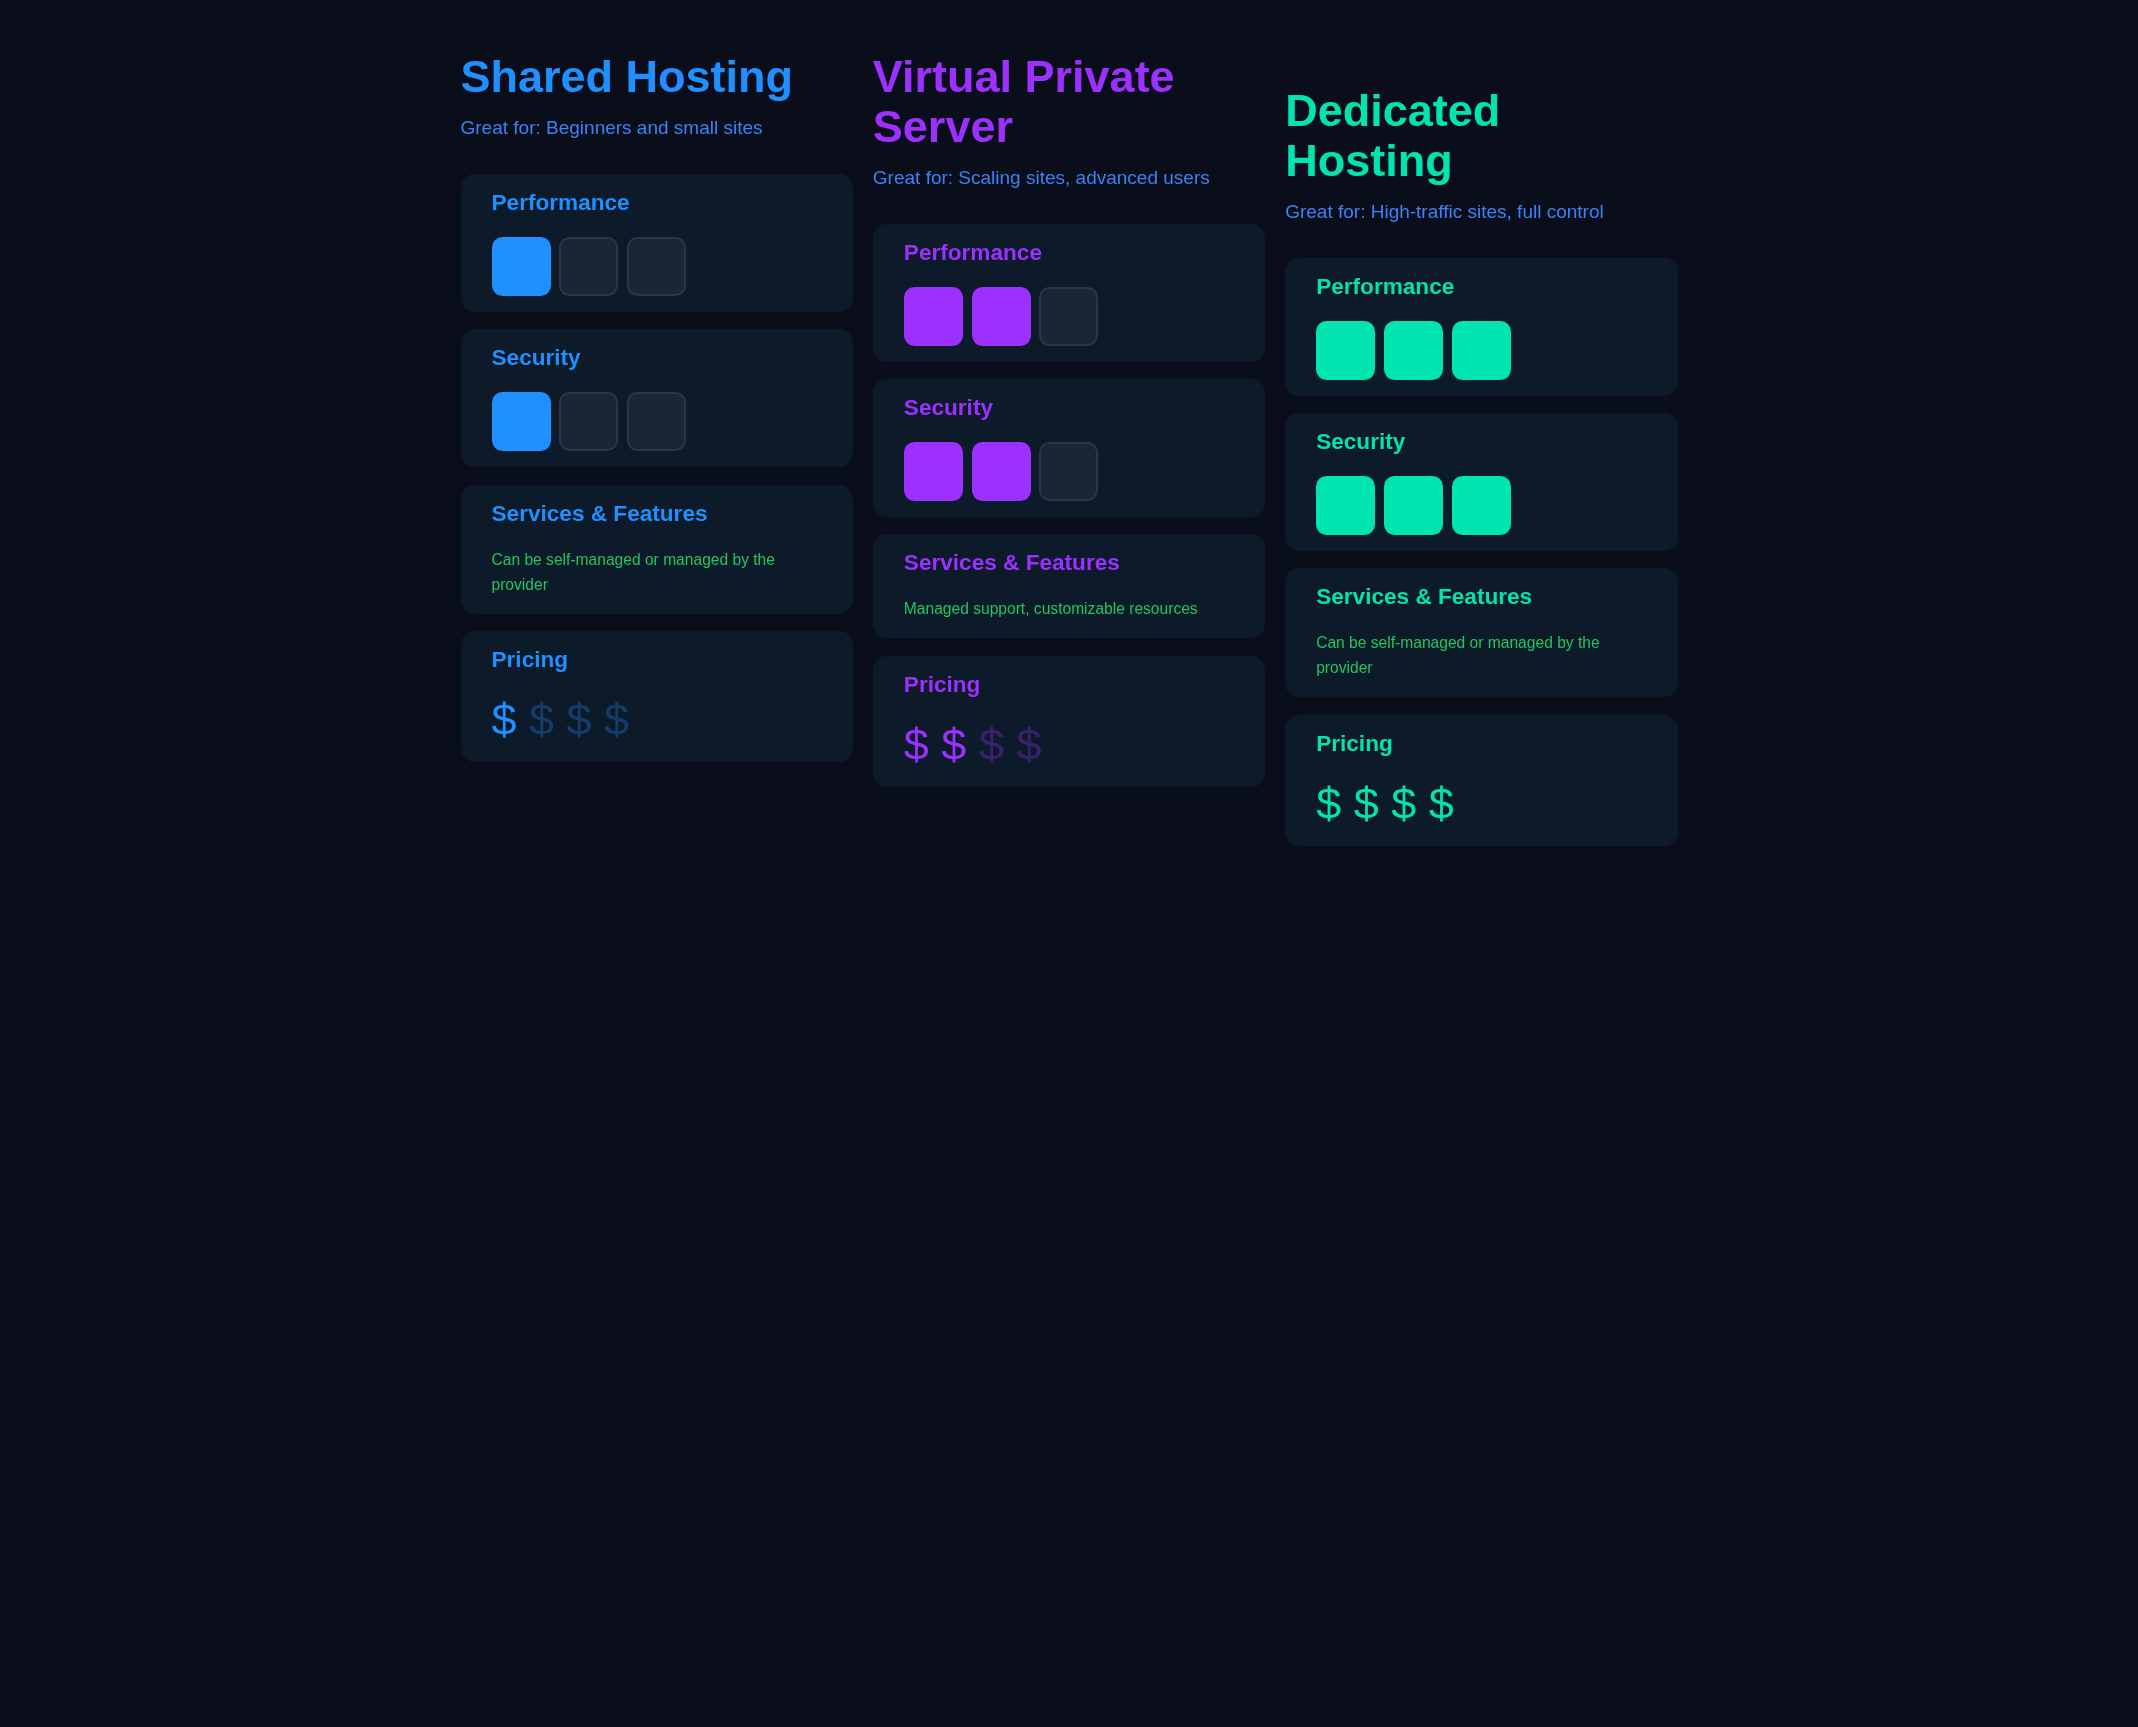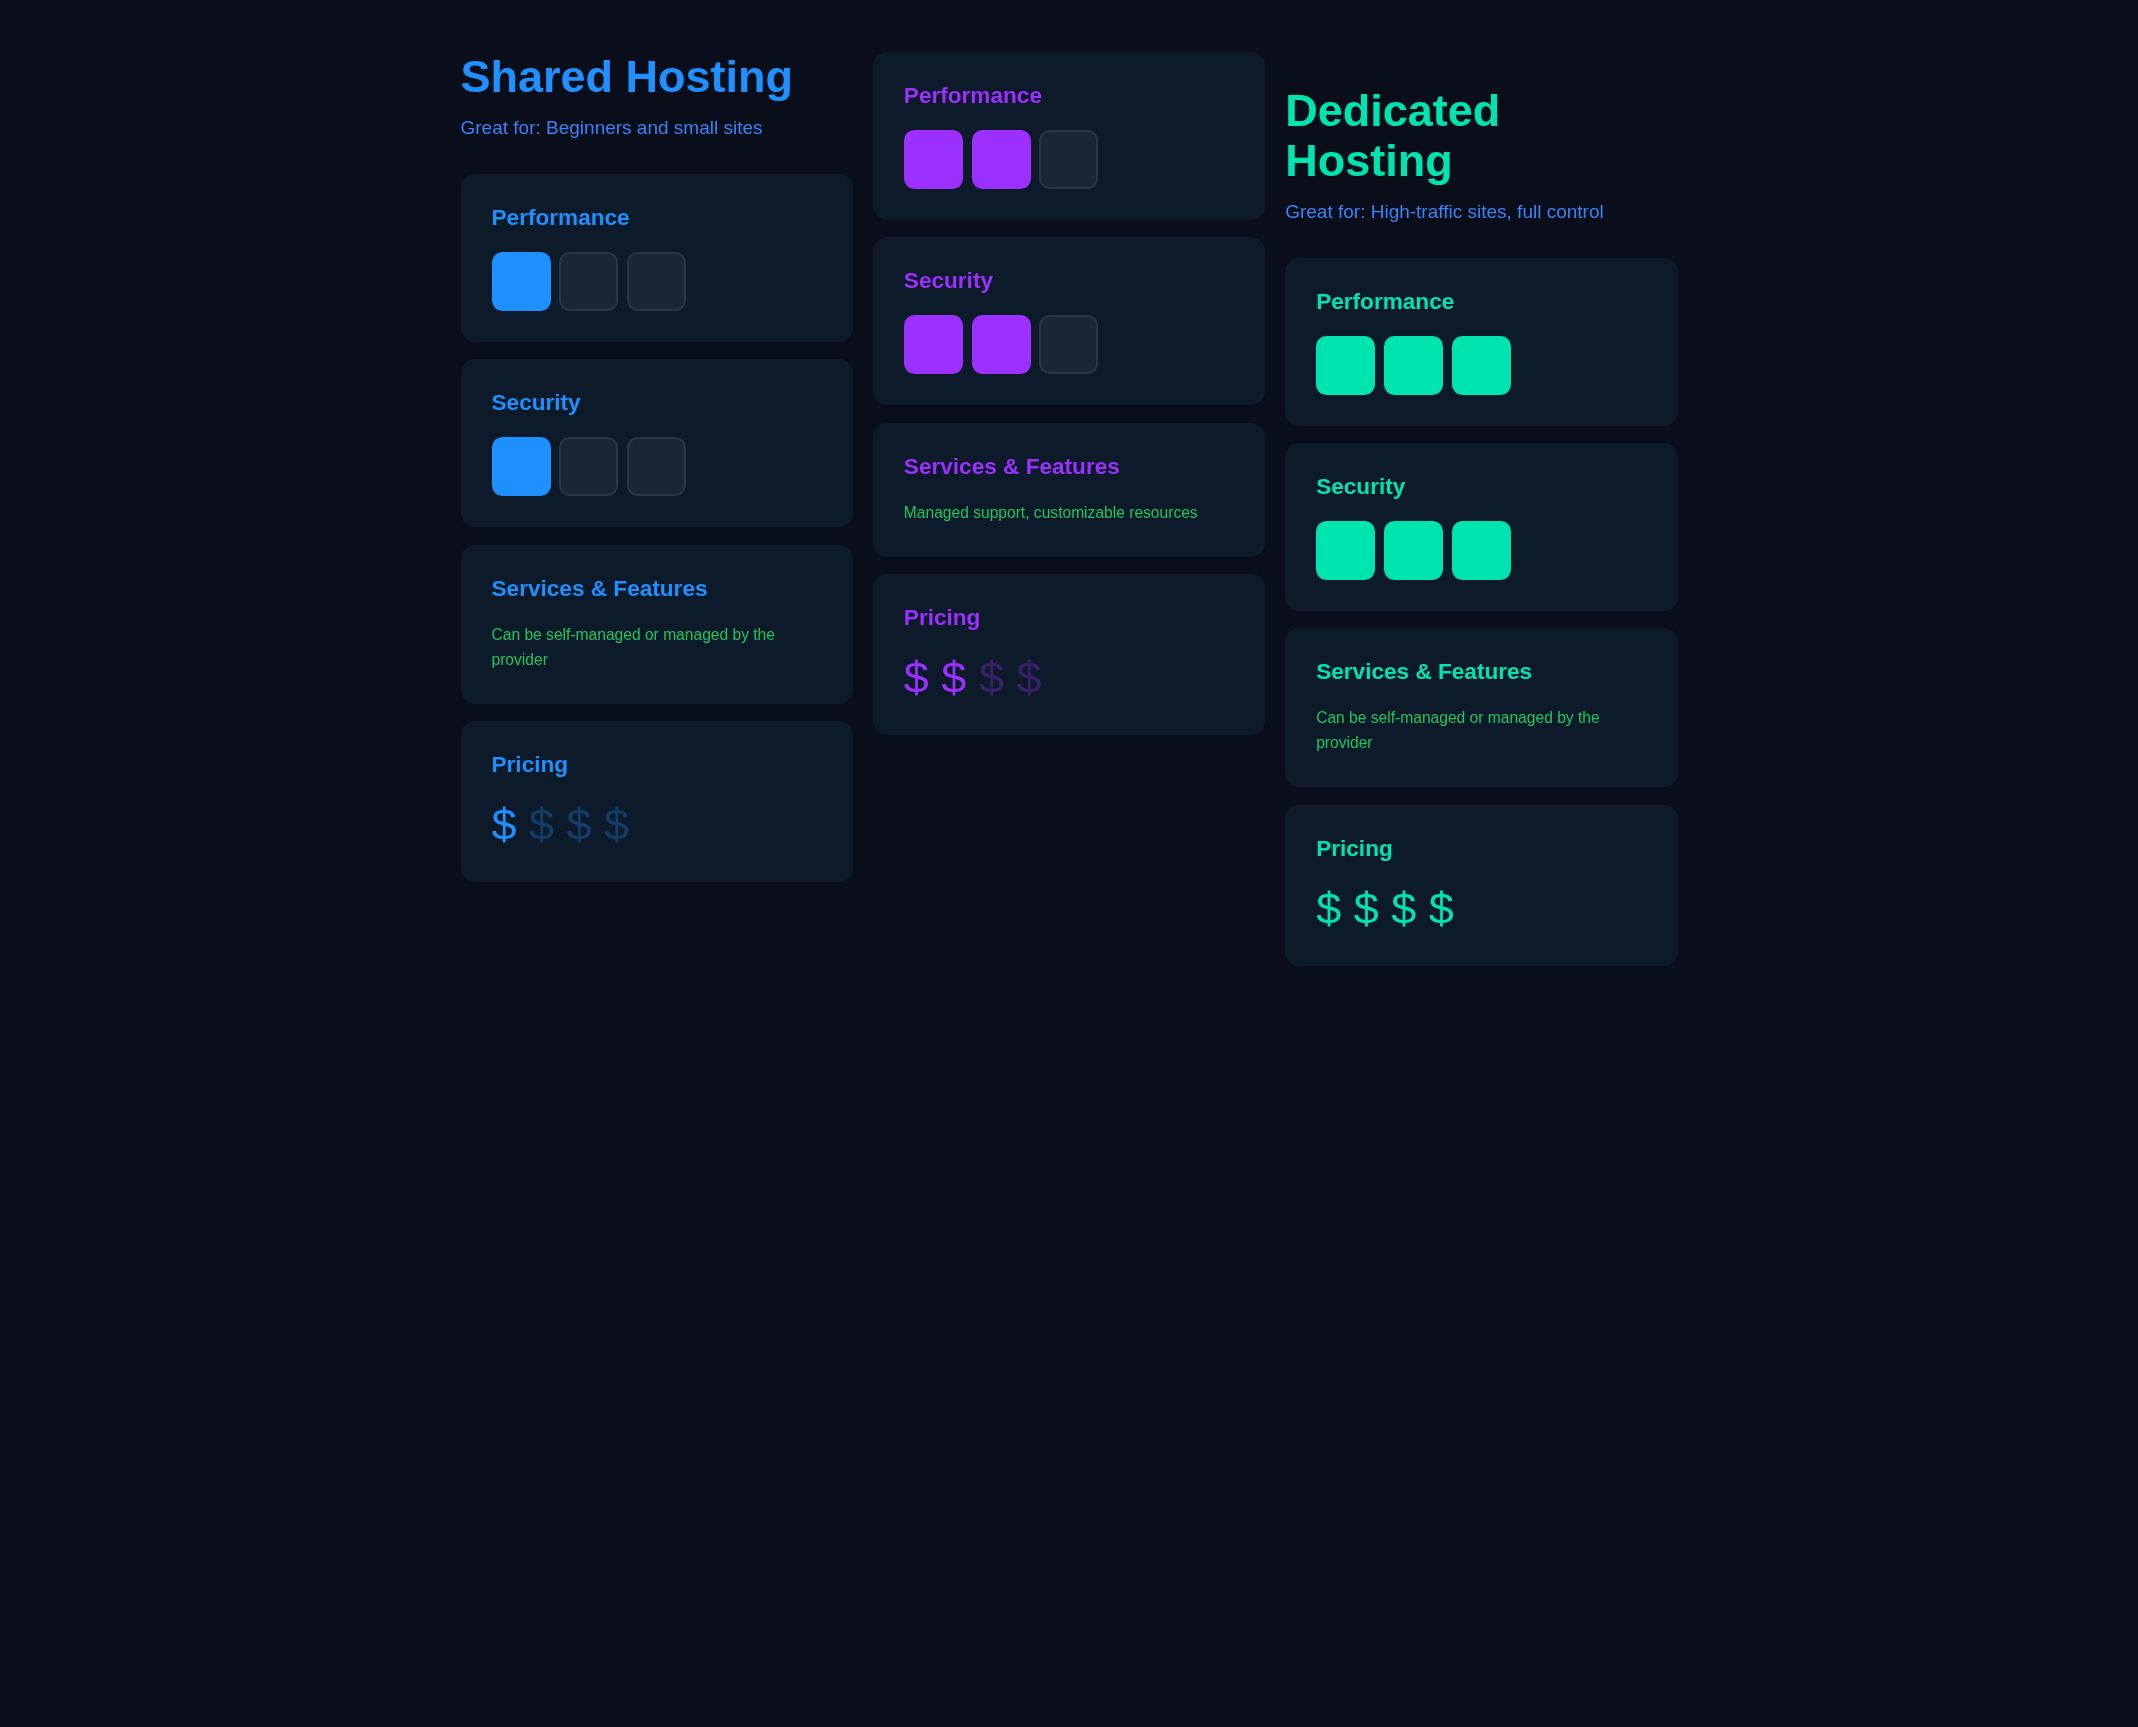--- a/index.html
+++ b/index.html
@@ -40,21 +40,21 @@
 
     .column-subtitle {
       font-size: 19px;
       color: #3b82f6;
       font-weight: 400;
     }
 
     .card {
       background-color: #0d1a2a;
       border-radius: 14px;
-      padding: 31px 31px;
+      padding: 16px 31px;
       margin-bottom: 17.4px;
     }
 
     .card-label {
       font-size: 22.6px;
       font-weight: 800;
       margin-bottom: 21px;
     }
 
     .col-shared .card-label { color: #1e90ff; }
@@ -160,20 +160,27 @@
 
       <div class="card">
         <div class="card-label">Pricing</div>
         <div class="pricing-symbols">
           <span>$</span><span class="pricing-symbol-dim"> $ $ $</span>
         </div>
       </div>
     </div>
 
     <div class="col-vps">
+      <div class="column-header">
+        <div class="column-title">Virtual Private Server</div>
+        <div class="column-subtitle">
+          <span>Great for:</span>
+          <span>Scaling sites, advanced users</span>
+        </div>
+      </div>
 
       <div class="card">
         <div class="card-label">Performance</div>
         <div class="rating-blocks">
           <div class="rating-block filled"></div>
           <div class="rating-block filled"></div>
           <div class="rating-block empty"></div>
         </div>
       </div>
 

